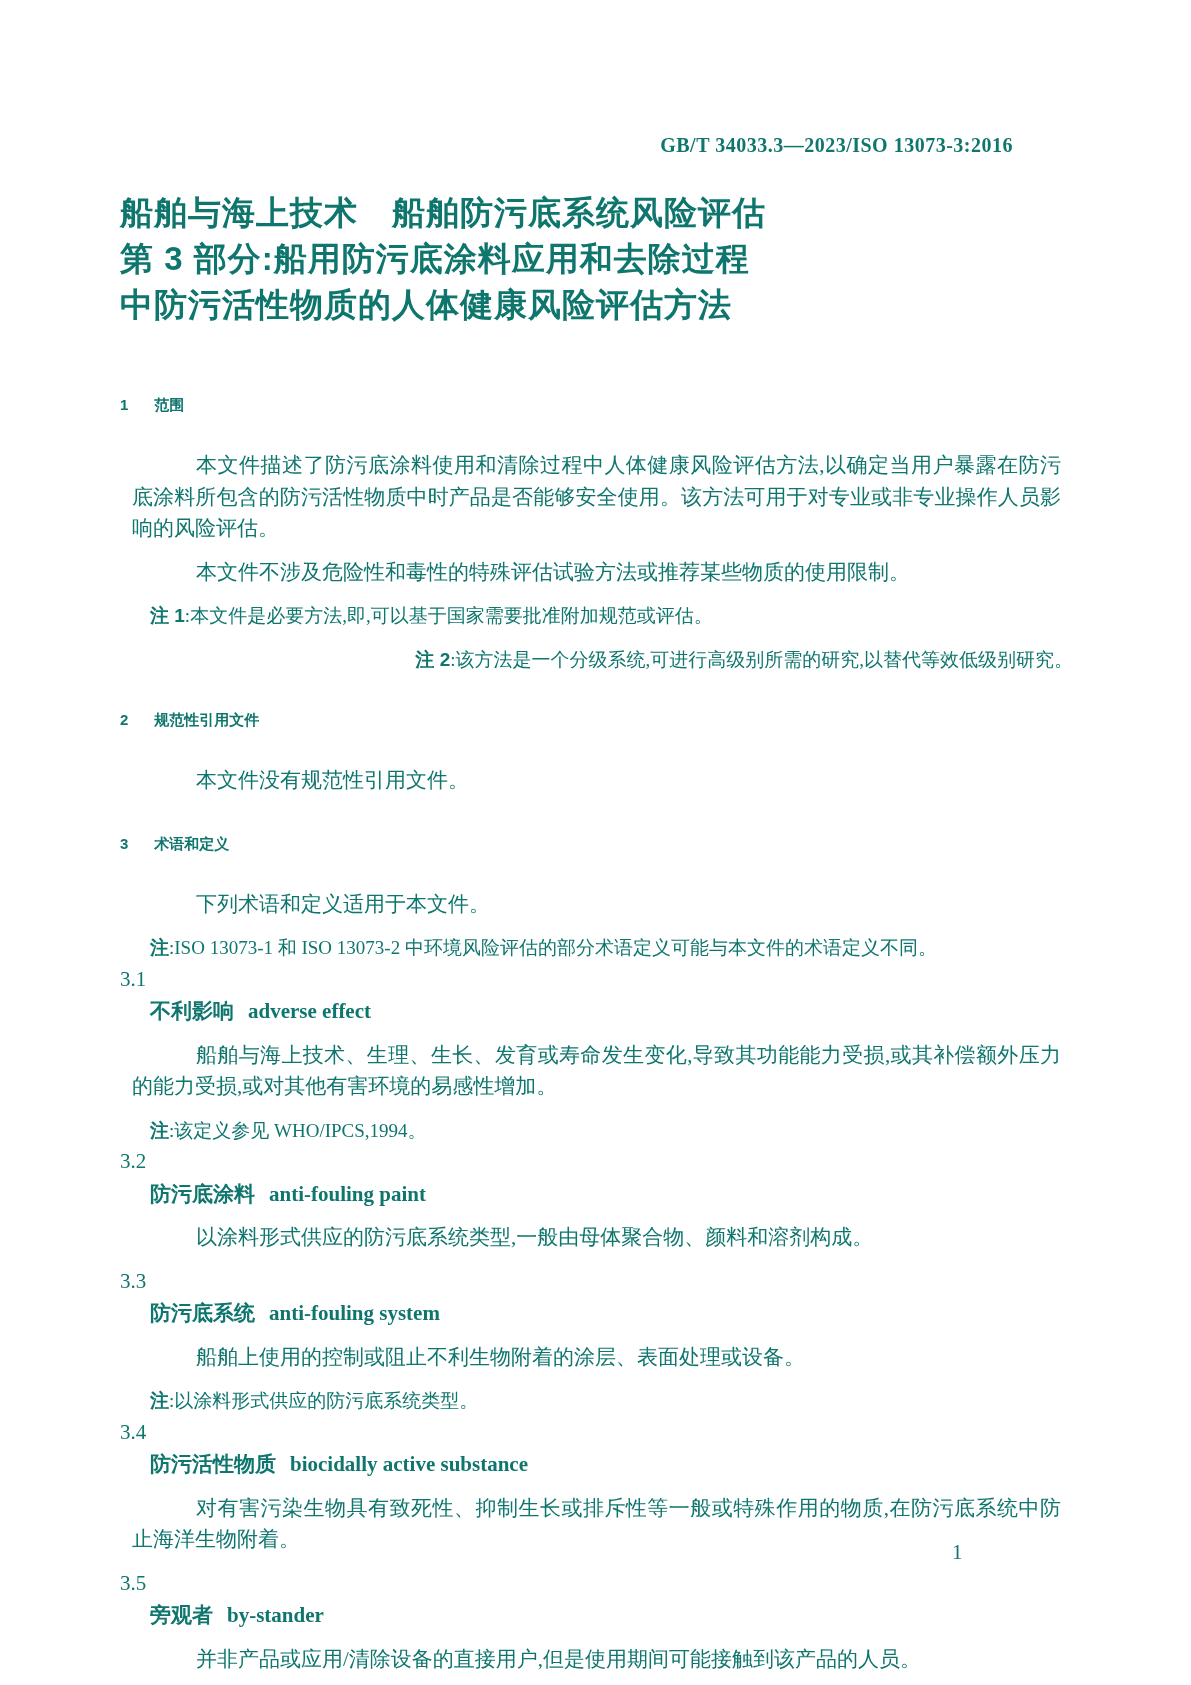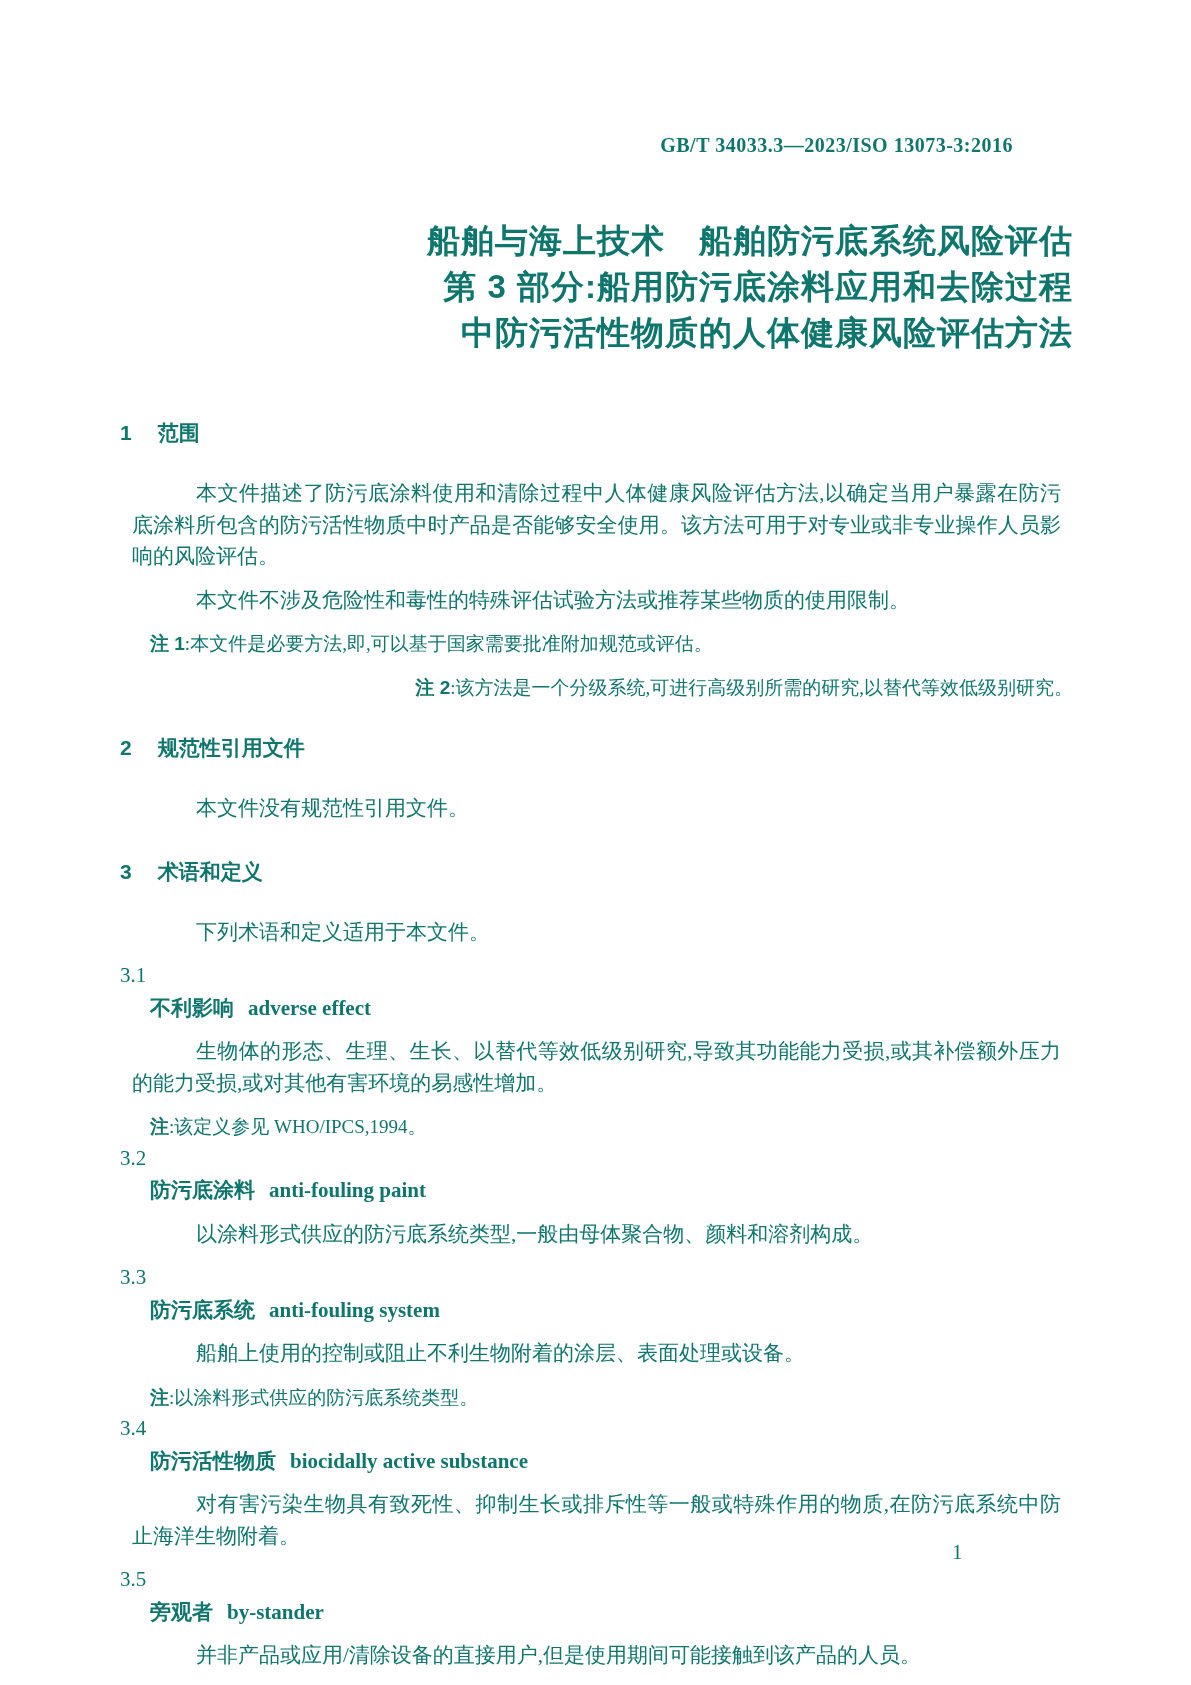--- a/index.html
+++ b/index.html
@@ -22,32 +22,32 @@
     margin-top: 132px;
     padding-right: 60px;
     text-align: right;
     font-family: "Liberation Serif", "DejaVu Serif", serif;
     font-weight: bold;
     font-size: 20px;
     line-height: 26px;
     letter-spacing: 0.5px;
   }
   .doc-title {
-    margin-top: 60px;
-    text-align: right;
+    margin-top: 32px;
+    text-align: left;
     font-family: "Liberation Sans", "DejaVu Sans", sans-serif;
     font-weight: bold;
     font-size: 33px;
     line-height: 46px;
     letter-spacing: 1px;
   }
   .sec-heading {
     font-family: "Liberation Sans", "DejaVu Sans", sans-serif;
     font-weight: bold;
-    font-size: 21px;
+    font-size: 15px;
     line-height: 30px;
   }
   .sec-heading .sec-num { margin-right: 26px; }
   .h1 { margin-top: 62px; }
   .h2 { margin-top: 30px; }
   .h3 { margin-top: 32px; }
   .para {
     margin: 12px;
     font-size: 21px;
     line-height: 31.5px;
@@ -123,26 +123,29 @@
 
     <div class="sec-heading h2">
       <span class="sec-num">2</span><span>规范性引用文件</span>
     </div>
     <p class="para first">本文件没有规范性引用文件。</p>
 
     <div class="sec-heading h3">
       <span class="sec-num">3</span><span>术语和定义</span>
     </div>
     <p class="para first">下列术语和定义适用于本文件。</p>
+    <div class="note nudge-sm">
+      <span class="note-prefix">注</span><span>:ISO 13073-1 和 ISO 13073-2 中环境风险评估的部分术语定义可能与本文件的术语定义不同。</span>
+    </div>
 
     <div class="term-id">3.1</div>
     <div class="term-head">
       <span class="term-zh">不利影响</span><span class="term-en">adverse effect</span>
     </div>
-    <p class="para">生物体的形态、生理、生长、以替代等效低级别研究,导致其功能能力受损,或其补偿额外压力的能力受损,或对其他有害环境的易感性增加。</p>
+    <p class="para">船舶与海上技术、生理、生长、发育或寿命发生变化,导致其功能能力受损,或其补偿额外压力的能力受损,或对其他有害环境的易感性增加。</p>
     <div class="note">
       <span class="note-prefix">注</span><span>:该定义参见 WHO/IPCS,1994。</span>
     </div>
 
     <div class="term-id">3.2</div>
     <div class="term-head">
       <span class="term-zh">防污底涂料</span><span class="term-en">anti-fouling paint</span>
     </div>
     <p class="para">以涂料形式供应的防污底系统类型,一般由母体聚合物、颜料和溶剂构成。</p>
 

